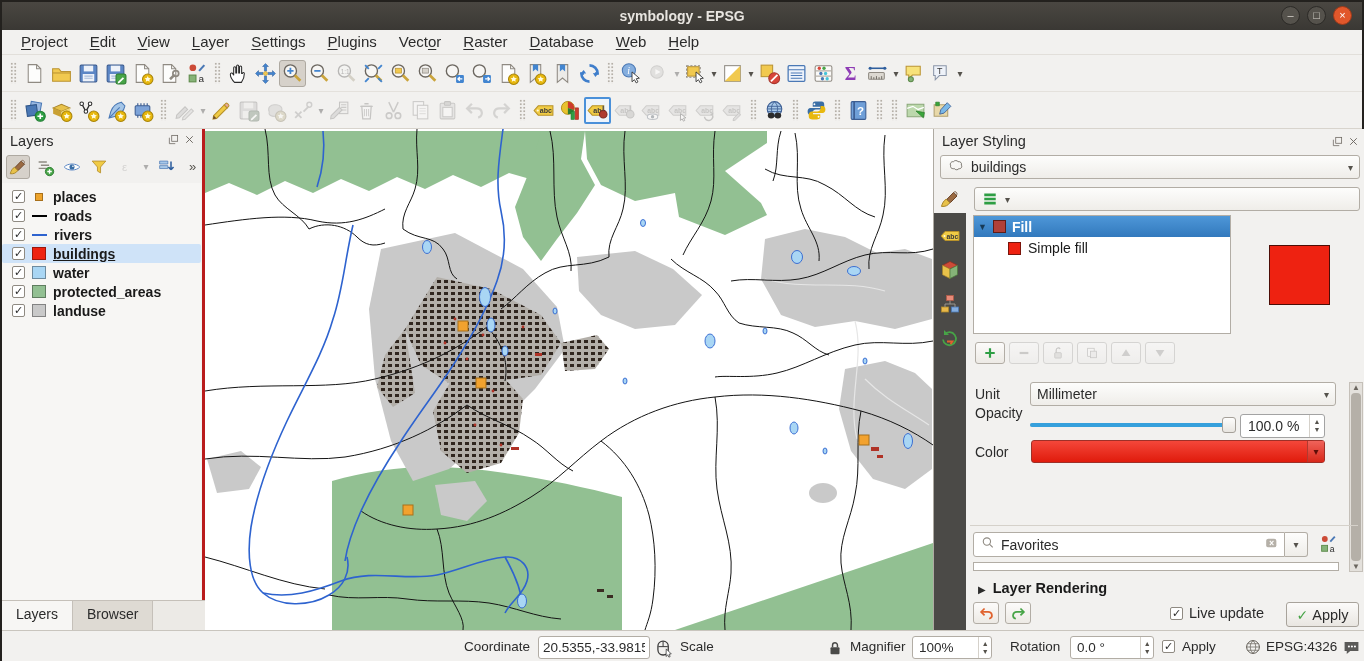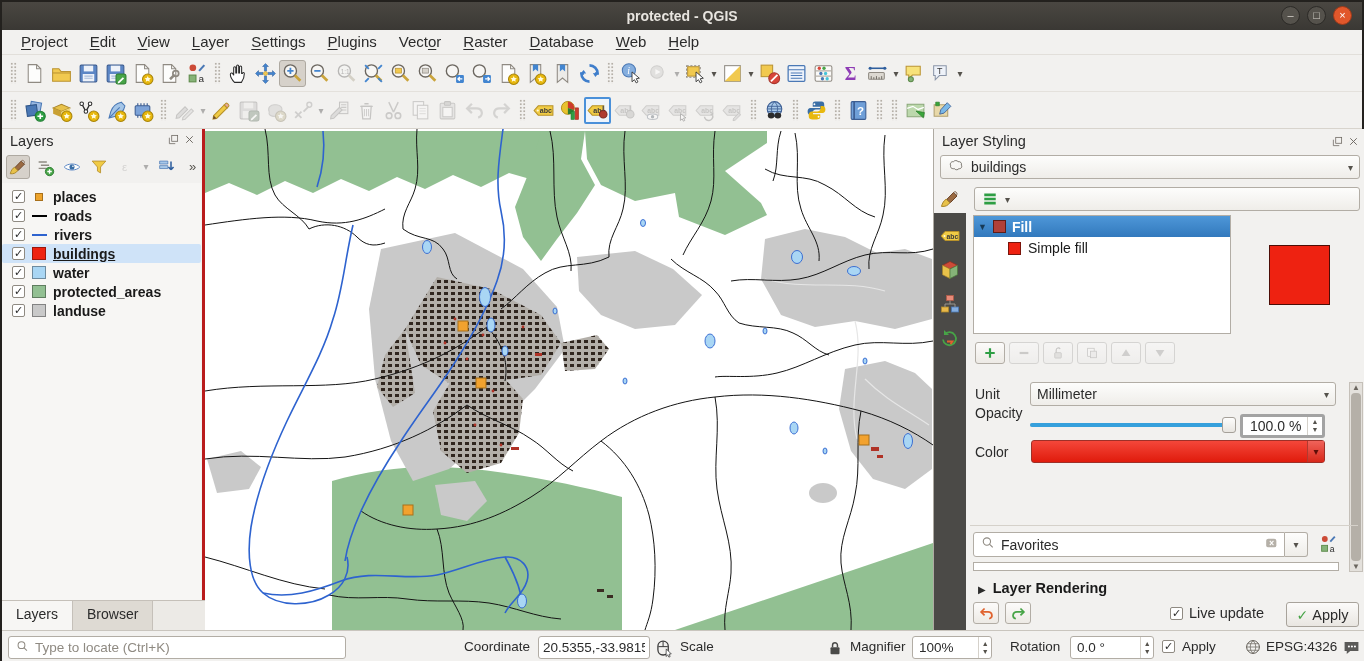--- a/index.html
+++ b/index.html
@@ -96,21 +96,21 @@
   .sbtns { position:absolute; left:41px; top:213px; display:flex; gap:4px; }
   .sbtn { width:30px; height:22px; background:linear-gradient(#fcfbfa,#edeae5); border:1px solid #b2ada5;
     border-radius:3px; display:flex; align-items:center; justify-content:center; }
   .sbtn svg { width:16px; height:16px; }
   .frow-label { position:absolute; left:41px; font-size:14px; color:#2b2b2b; }
   .opslider { position:absolute; left:96px; top:287px; width:206px; height:18px; }
   .groove { position:absolute; left:0; top:7px; width:100%; height:4px; background:#c9c5be; border-radius:2px; }
   .gfill { position:absolute; left:0; top:7px; width:194px; height:4px; background:#36a0dc; border-radius:2px; }
   .shandle { position:absolute; left:192px; top:1px; width:14px; height:16px; background:linear-gradient(#fdfdfc,#e8e5e0);
     border:1px solid #a5a099; border-radius:3px; }
-  .spin { position:absolute; height:24px; background:#fff; border:3px solid #a3a3a3; border-radius:3px;
+  .spin { position:absolute; height:24px; background:#fff; border:1px solid #a3a3a3; border-radius:3px;
     display:flex; align-items:center; }
   .spin .sval { flex:1; padding-left:7px; font-size:14px; }
   .spin .sarr { width:15px; border-left:1px solid #d5d1ca; display:flex; flex-direction:column; align-items:center;
     justify-content:center; font-size:7px; color:#55524c; line-height:8px; height:100%; }
   .colorbtn { position:absolute; left:97px; top:311px; width:294px; height:23px; border:1px solid #9e3028; border-radius:3px;
     background:linear-gradient(#f4473a,#e01b0c); display:flex; }
   .colorbtn .cmain { flex:1; }
   .colorbtn .ccar { width:17px; border-left:1px solid #b03a30; display:flex; align-items:center; justify-content:center;
     font-size:10px; color:#5e0e08; background:linear-gradient(#f0635a,#d8281a); }
   .vscroll { position:absolute; left:415px; top:253px; width:14px; height:190px; background:#e4e1dc; border:1px solid #c5c0b9;
@@ -153,21 +153,21 @@
   .sb-spin { width:15px; border-left:1px solid #d5d1ca; height:100%; display:flex; flex-direction:column; align-items:center;
     justify-content:center; font-size:7px; color:#55524c; line-height:8px; }
   u { text-underline-offset:2px; }
 </style>
 </head>
 <body>
 
 <div class="app">
 
   <div class="titlebar">
-    <span class="title">protected - QGIS</span>
+    <span class="title">symbology - EPSG</span>
     <span class="winbtns">
       <span class="wbtn">–</span>
       <span class="wbtn">□</span>
       <span class="wbtn close">×</span>
     </span>
   </div>
 
   <div class="menubar">
     <span class="mi"><u>P</u>roject</span>
     <span class="mi"><u>E</u>dit</span>
@@ -1076,27 +1076,20 @@
         <span>Live update</span>
       </div>
       <div class="applybtn">
         <span class="chk">✓</span>
         <span>Apply</span>
       </div>
     </div>
   </div>
 
   <div class="statusbar">
-    <div class="sb-box locator">
-      <span class="fic"><svg viewBox="0 0 22 22" width="100%" height="100%">
-            <circle cx="9.5" cy="9" r="5" fill="none" stroke="#8f8a82" stroke-width="1.5"></circle>
-            <path d="M13 12.5l4.5 4.5" stroke="#8f8a82" stroke-width="1.5"></path>
-          </svg></span>
-      <input placeholder="Type to locate (Ctrl+K)" style="">
-    </div>
     <span class="sb-label" style="left:460px; width:70px; text-align:center;">Coordinate</span>
     <div class="sb-box" style="left:536px; width:112px; padding:0 4px;">
       <input style="text-align: center;" value="20.5355,-33.9815">
     </div>
     <span class="sb-ic" style="left:652px; top:7px;"><svg viewBox="0 0 22 22" width="100%" height="100%">
           <path d="M10 3.5c3.3 0 5.7 2.5 5.7 5.7v3.8c0 3.2-2.4 5.7-5.7 5.7s-5.7-2.5-5.7-5.7V9.2c0-3.2 2.4-5.7 5.7-5.7z" fill="none" stroke="#3a3a3a" stroke-width="1.4"></path>
           <path d="M10 4v5.5M4.8 9.5h10.4" stroke="#3a3a3a" stroke-width="1.1"></path>
           <path d="M13.5 12l5.5 5.5-2.5.3 1.3 2.5-1.4.8-1.3-2.5-1.9 1.7z" fill="#fff" stroke="#2b2b2b" stroke-width=".8"></path>
         </svg></span>
     <span class="sb-label" style="left:678px;">Scale</span>

